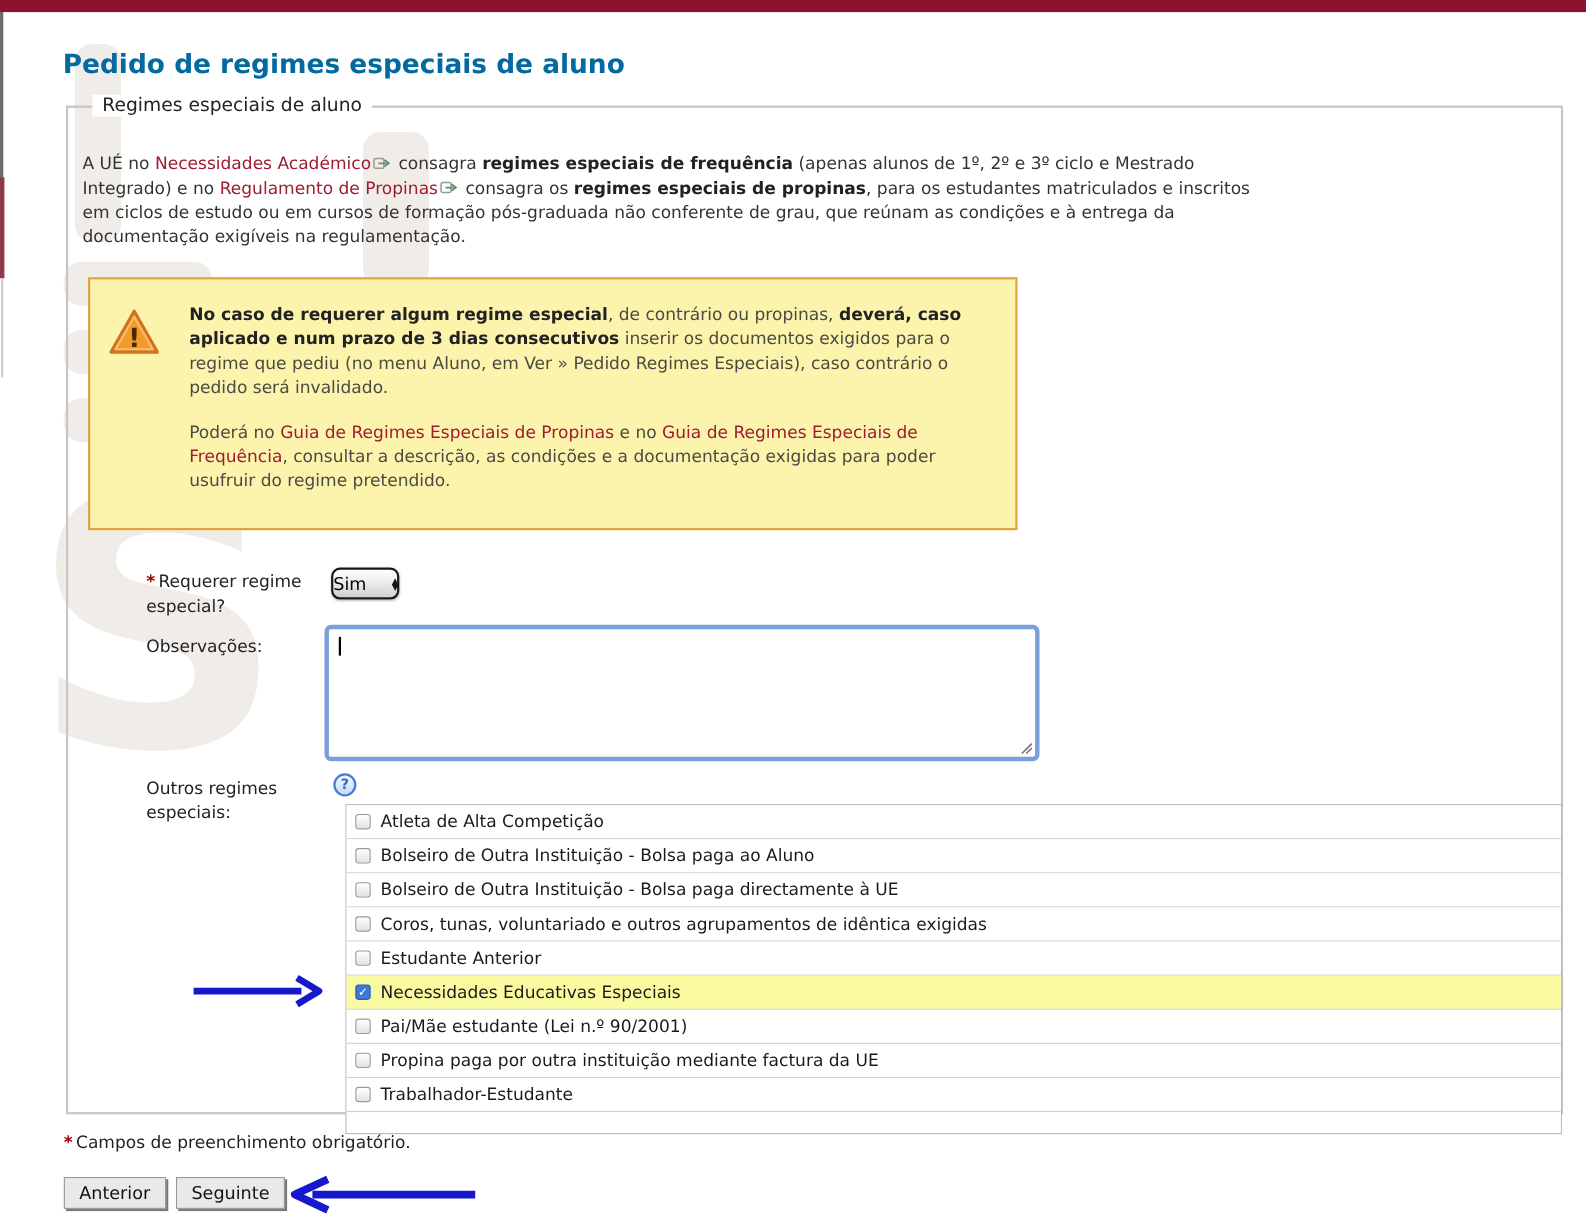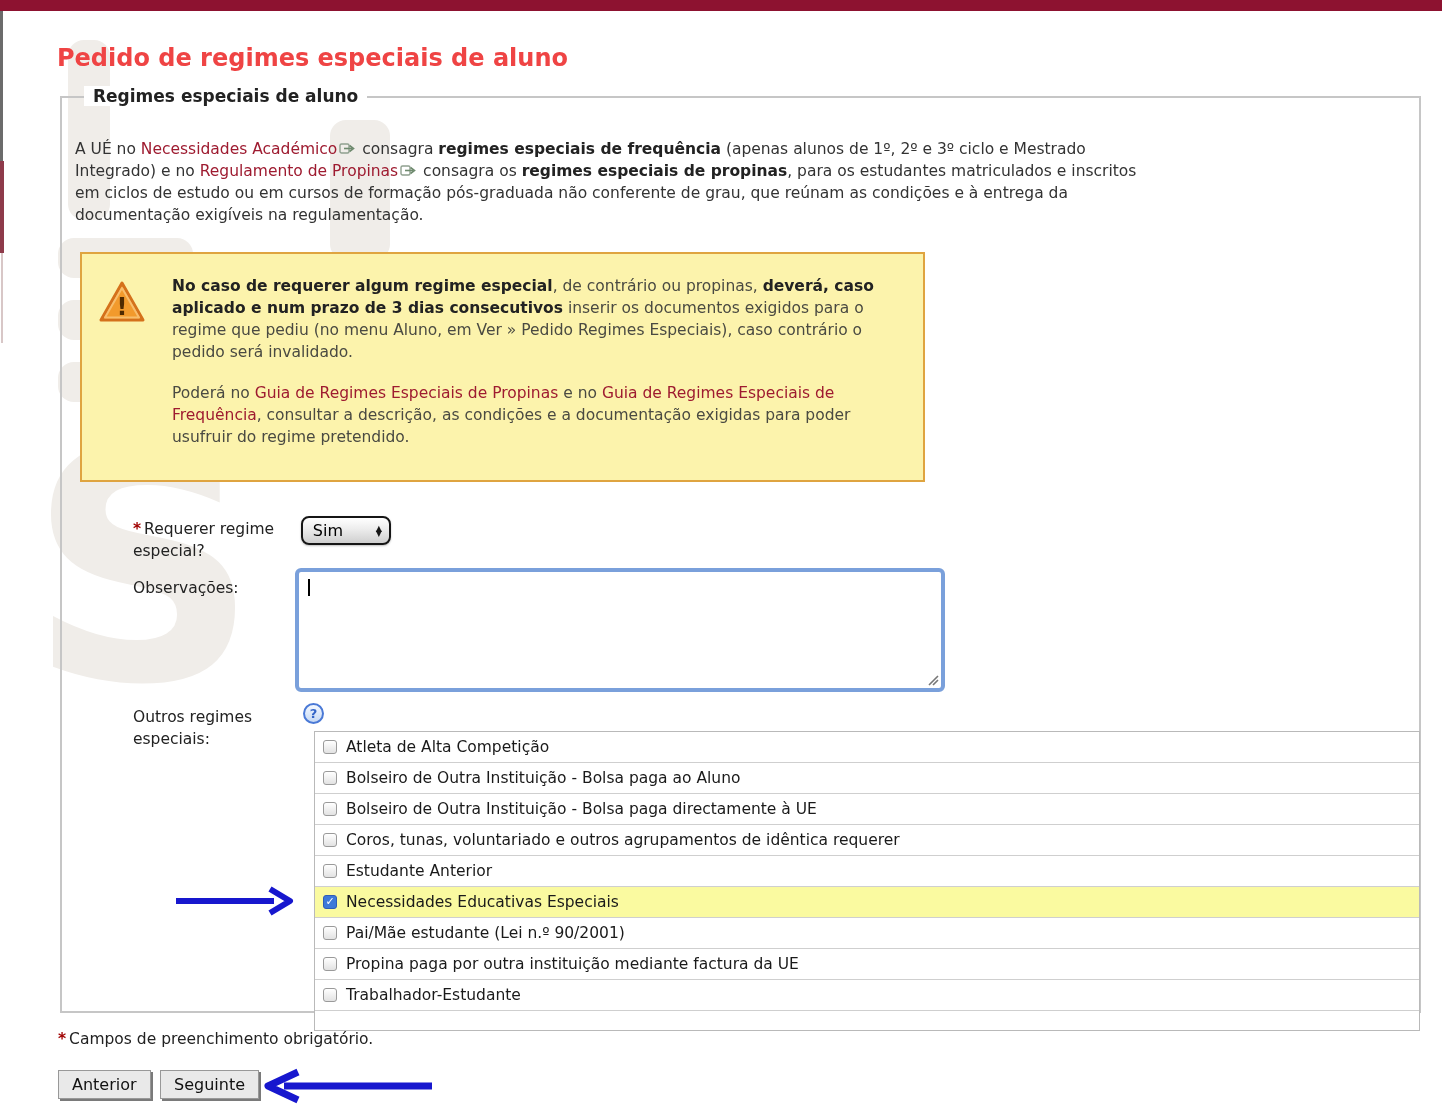--- a/index.html
+++ b/index.html
@@ -8,40 +8,40 @@
 
   .topbar{position:absolute;left:0;top:0;width:1442px;height:11px;background:#8D1230;z-index:3;}
   .edge-a{position:absolute;left:0;top:11px;width:3px;height:150px;background:#6b6b6b;z-index:2;}
   .edge-b{position:absolute;left:0;top:161px;width:4px;height:92px;background:#8e3a4a;z-index:2;}
   .edge-c{position:absolute;left:1px;top:253px;width:2px;height:90px;background:#d8c7c7;z-index:2;}
 
   
   .wm-bar{position:absolute;background:#F0EDE9;border-radius:16px;z-index:0;}
   .wm-s{position:absolute;left:28px;top:408px;font-size:320px;line-height:1;font-weight:bold;color:#F0EDE9;z-index:0;user-select:none;}
 
-  .page-title{position:absolute;left:57px;top:44px;font-size:24px;font-weight:bold;color:#ef4444;z-index:2;}
+  .page-title{position:absolute;left:57px;top:44px;font-size:24px;font-weight:bold;color:#0369a1;z-index:2;}
 
   .fs{position:absolute;left:60px;top:96px;width:1361px;height:917px;border:2px solid #C6C6C6;z-index:1;box-sizing:border-box;}
-  .fs-legend{position:absolute;left:22px;top:-12px;background:#fff;padding:0 9px;font-size:17px;font-weight:bold;color:#222;white-space:nowrap;}
+  .fs-legend{position:absolute;left:22px;top:-12px;background:#fff;padding:0 9px;font-size:17px;font-weight:normal;color:#222;white-space:nowrap;}
 
   .intro{position:absolute;left:75px;top:138px;width:1082px;font-size:15.5px;line-height:22px;color:#333;z-index:1;}
   .lnk{color:#9E1B30;text-decoration:none;cursor:pointer;}
   .b{font-weight:bold;color:#222;margin-top:41px;}
   .extlink{display:inline-block;width:16px;height:13px;vertical-align:-1px;margin:0 2px;}
 
   .warn{position:absolute;left:80px;top:252px;width:845px;height:230px;background:#FCF3AC;border:2px solid #DFA440;box-sizing:border-box;z-index:1;}
   .warn-icon{position:absolute;left:16px;top:26px;width:48px;height:44px;}
   .warn-text{position:absolute;left:90px;top:21px;width:710px;font-size:15.5px;line-height:22px;color:#4A4A42;}
   .warn-text p{margin:0;}
   .warn-text p + p{margin-top:19px;}
 
   .lbl{position:absolute;width:150px;text-align:left;font-size:15.5px;line-height:22px;color:#222;z-index:1;}
   .req{color:#A00000;font-weight:bold;margin-right:3px;}
 
-  .select{position:absolute;left:301px;top:516px;width:90px;height:29px;border:2px solid #161616;border-radius:8px;
+  .select{position:absolute;left:301px;top:516px;width:62px;height:29px;border:2px solid #161616;border-radius:8px;
     background:linear-gradient(#ffffff,#ececec 45%,#cfcfcf);box-sizing:border-box;display:flex;align-items:center;
     z-index:1;cursor:pointer;box-shadow:0 1px 2px rgba(0,0,0,.25);gap:23px;}
   .select .val{flex:1;text-align:center;font-size:16px;color:#000;}
   .spin{display:flex;flex-direction:column;align-items:center;margin-right:7px;color:#151515;}
   .spin span{font-size:8px;line-height:5px;}
 
   .ta{position:absolute;left:295px;top:568px;width:650px;height:124px;border:4px solid #7AA0DB;border-radius:6px;
     background:#fff;box-sizing:border-box;z-index:1;}
   .caret{position:absolute;left:9px;top:7px;width:2px;height:17px;background:#000;}
   .grip{position:absolute;right:2px;bottom:2px;width:13px;height:13px;}
@@ -152,21 +152,21 @@
         <span class="opt-label">Bolseiro de Outra Instituição - Bolsa paga ao Aluno</span>
       </div>
 
       <div class="opt-row">
         <span class="cb"></span>
         <span class="opt-label">Bolseiro de Outra Instituição - Bolsa paga directamente à UE</span>
       </div>
 
       <div class="opt-row">
         <span class="cb"></span>
-        <span class="opt-label">Coros, tunas, voluntariado e outros agrupamentos de idêntica requerer</span>
+        <span class="opt-label">Coros, tunas, voluntariado e outros agrupamentos de idêntica exigidas</span>
       </div>
 
       <div class="opt-row">
         <span class="cb"></span>
         <span class="opt-label">Estudante Anterior</span>
       </div>
 
       <div class="opt-row sel">
         <span class="cb on"></span>
         <span class="opt-label">Necessidades Educativas Especiais</span>

